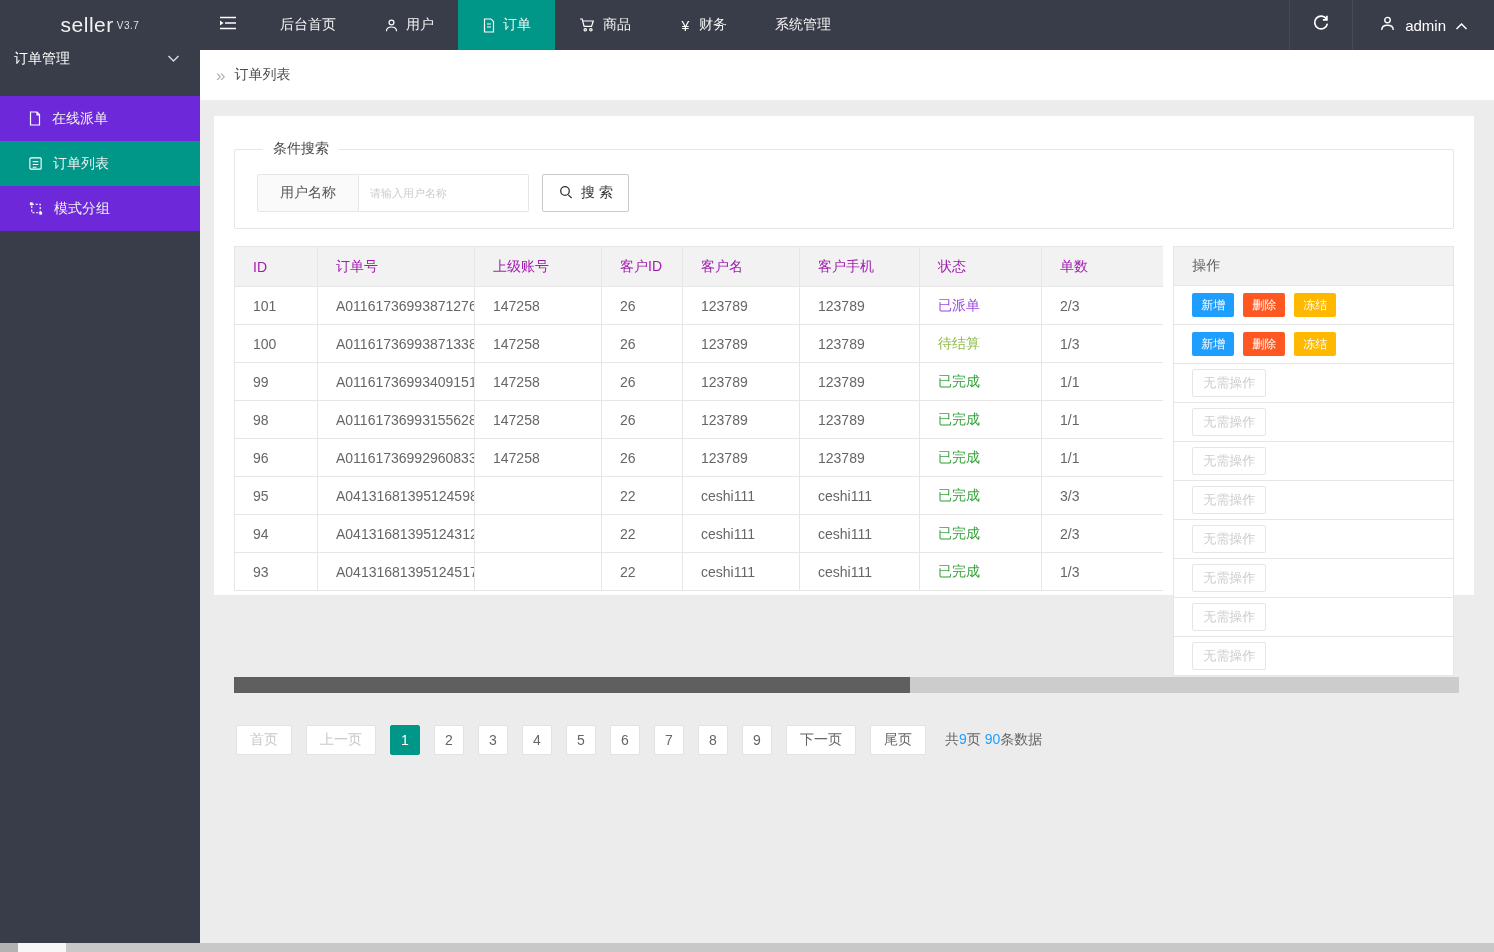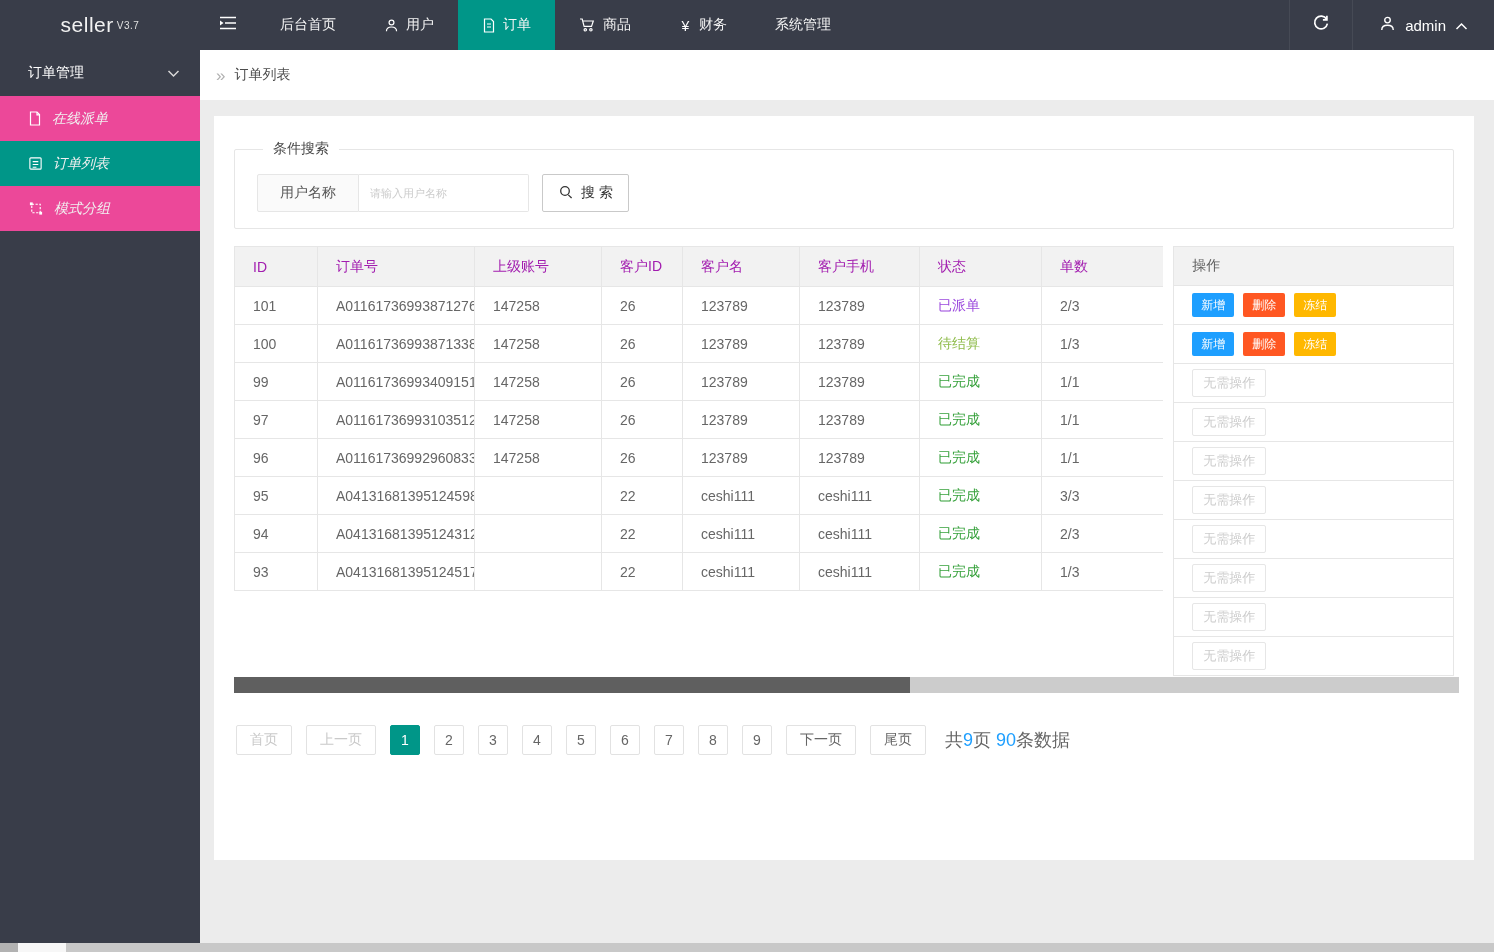--- a/index.html
+++ b/index.html
@@ -16,31 +16,31 @@
   .nav-menu { display:flex; align-items:stretch; }
   .nav-item { display:flex; align-items:center; gap:7px; padding:0 24px; font-size:14px; color:#f5f5f5; cursor:pointer; }
   .nav-item.active { background:#009688; }
   .nav-item svg { display:block; }
   .nav-right { margin-left:auto; display:flex; align-items:stretch; }
   .refresh-btn { width:64px; display:flex; align-items:center; justify-content:center; color:#fff; cursor:pointer;
     border-left:1px solid rgba(255,255,255,.07); border-right:1px solid rgba(255,255,255,.07); }
   .admin-box { display:flex; align-items:center; gap:9px; padding:0 26px; color:#fff; font-size:15px; cursor:pointer; }
   
   .sidebar { position:absolute; top:50px; left:0; width:200px; bottom:9px; background:#393D49; z-index:4; }
-  .side-group-header { height:46px; display:flex; align-items:center; justify-content:space-between; padding:0 20px 0 28px; color:#ffffff; font-size:14px; cursor:pointer; }
-  .side-items { background:#ec4899;font-style:italic; }
+  .side-group-header { height:46px; display:flex; align-items:flex-start; justify-content:space-between; padding:0 20px 0 14px; color:#ffffff; font-size:14px; cursor:pointer; }
+  .side-items { background:#6d28d9; }
   .side-item { height:45px; display:flex; align-items:center; gap:10px; padding-left:28px; font-size:14px; color:#f0f0f0; cursor:pointer; }
   .side-item.active { background:#009688; }
   .side-item svg { display:block; }
   
   .main { position:absolute; left:200px; top:50px; right:0; bottom:0; }
   .breadcrumb-bar { height:50px; background:#fff; display:flex; align-items:center; gap:9px; padding-left:16px; }
   .crumb-sep { color:#b0b0b0; font-size:17px; line-height:1; }
   .crumb-label { color:#4c4c4c; font-size:14px; }
-  .card { position:absolute; left:14px; right:20px; top:66px; height:744px; background:#fff; padding:20px; }
+  .card { position:absolute; left:14px; right:20px; top:66px; height:479px; background:#fff; padding:20px; }
   
   fieldset.search-set { border:1px solid #e6e6e6; border-radius:2px; margin:4px 0 0 0; padding:8px 18px 16px 18px; }
   fieldset.search-set legend { padding:0 10px; margin-left:10px; font-size:14px; color:#484848; }
   .form-row { display:flex; align-items:center; padding-top:8px; padding-left:4px; }
   .input-group { display:flex; align-items:stretch; }
   .label-box { height:38px; display:flex; align-items:center; border:1px solid #e6e6e6; background:#fafafa; padding:0 22px; font-size:14px; color:#555; border-radius:2px 0 0 2px; }
   .text-input { height:38px; width:170px; border:1px solid #e6e6e6; border-left:none; padding:0 11px; font-size:11px; color:#666; border-radius:0 2px 2px 0; outline:none; font-family:"Liberation Sans", sans-serif; }
   .text-input::placeholder { color:#ccc; }
   .search-btn { margin-left:13px; height:38px; padding:0 15px; background:#fff; border:1px solid #c9c9c9; border-radius:2px; display:flex; align-items:center; gap:7px; font-size:14px; color:#333; cursor:pointer; font-family:"Liberation Sans", sans-serif; }
   
@@ -56,21 +56,21 @@
   .act-btn { height:24px; padding:0 9px; border:none; border-radius:2px; color:#fff; font-size:12px; cursor:pointer; font-family:"Liberation Sans", sans-serif; }
   .none-btn { height:28px; padding:0 10px; background:#fff; border:1px solid #e6e6e6; border-radius:2px; color:#ccc; font-size:13px; cursor:default; font-family:Liberation Serif, serif; }
   .h-scrollbar { margin-top:1px; height:16px; width:1225px; background:#cccccc; position:relative; cursor:pointer; }
   .h-scroll-thumb { position:absolute; left:0; top:0; bottom:0; width:676px; background:#5f5f5f; }
   
   .pagination { margin-top:32px; display:flex; align-items:center; gap:14px; padding-left:2px; }
   .page-btn { min-width:30px; height:30px; padding:0 13px; border:1px solid #e2e2e2; background:#fff; display:flex; align-items:center; justify-content:center; border-radius:2px; font-size:14px; color:#666; cursor:pointer; }
   .page-btn.num { padding:0; width:30px; }
   .page-btn.disabled { color:#c9c9c9; cursor:default; }
   .page-btn.active { background:#009688; border-color:#009688; color:#fff; }
-  .page-summary { margin-left:5px; font-size:18px; color:#666; }
+  .page-summary { margin-left:5px; font-size:14px; color:#666; }
   .page-summary .blue { color:#1E9FFF; }
   
   .page-hscroll { position:absolute; left:0; right:0; bottom:0; height:9px; background:#c8c8c8; z-index:10; }
   .page-hscroll .left-btn { position:absolute; left:0; top:0; bottom:0; width:18px; background:#b2b2b2; }
   .page-hscroll .thumb { position:absolute; left:18px; top:0; bottom:0; width:48px; background:#f7f7f7; }
 </style>
 </head>
 <body>
 
 <div class="navbar">
@@ -269,22 +269,22 @@
                 <td>A01161736993409151</td>
                 <td>147258</td>
                 <td>26</td>
                 <td>123789</td>
                 <td>123789</td>
                 <td><span style="color: rgb(56, 162, 61);">已完成</span></td>
                 <td>1/1</td>
                 <td></td>
               </tr>
               <tr>
-                <td>97</td>
-                <td>A01161736993103512</td>
+                <td>98</td>
+                <td>A01161736993155628</td>
                 <td>147258</td>
                 <td>26</td>
                 <td>123789</td>
                 <td>123789</td>
                 <td><span style="color: rgb(56, 162, 61);">已完成</span></td>
                 <td>1/1</td>
                 <td></td>
               </tr>
               <tr>
                 <td>96</td>

